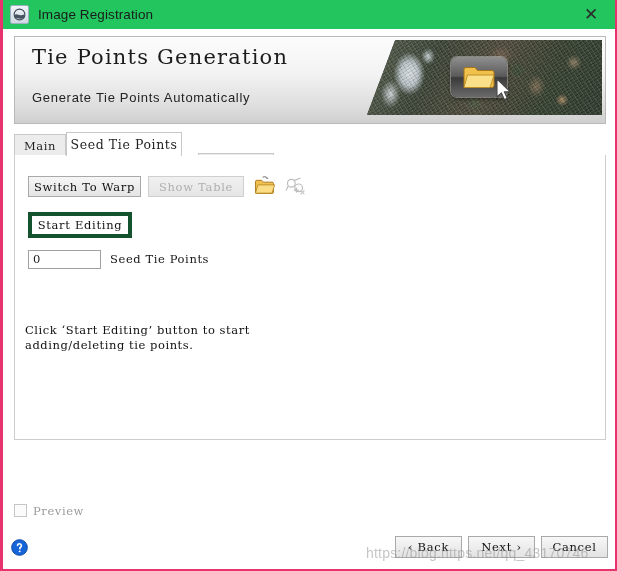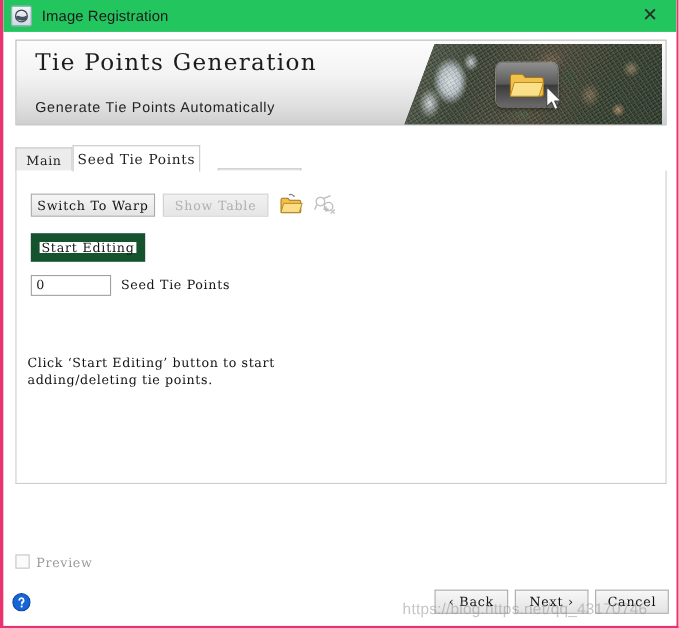--- a/index.html
+++ b/index.html
@@ -62,21 +62,21 @@
     color: #2b2b2b;
     font-size: 17px;
     line-height: 1;
     font-family: "DejaVu Sans", sans-serif;
   }
 
   
   #banner {
     position: absolute;
     left: 11px; top: 36px;
-    width: 592px; height: 78px;
+    width: 592px; height: 88px;
     box-sizing: border-box;
     border: 1px solid #b9b9b9;
     background: linear-gradient(to bottom, #fcfcfc 0%, #f3f3f3 42%, #dedede 80%, #cfcfcf 100%);
     overflow: hidden;
   }
   #banner-title {
     position: absolute;
     left: 17px; top: 8px;
     font-family: "DejaVu Serif", serif;
     font-size: 21px;
@@ -193,21 +193,21 @@
     color: #111111;
     display: flex; align-items: center; justify-content: center;
     white-space: nowrap;
   }
   .push-btn.disabled {
     color: #b0b0b0;
     background: linear-gradient(to bottom, #f0f0f0, #e6e6e6);
     border-color: #cfcfcf;
   }
   .push-btn.focused {
-    border: 8px solid #14532d;
+    border: 4px solid #14532d;
     background: #ffffff;
   }
 
   #btn-switch-warp { left: 13px;  top: 21px; width: 113px; height: 21px; }
   #btn-show-table  { left: 133px; top: 21px; width: 96px;  height: 21px; text-align: right; }
   #btn-start-edit  { left: 13px;  top: 57px; width: 104px; height: 26px; }
 
   #icon-open-folder {
     position: absolute;
     left: 239px; top: 20px;

